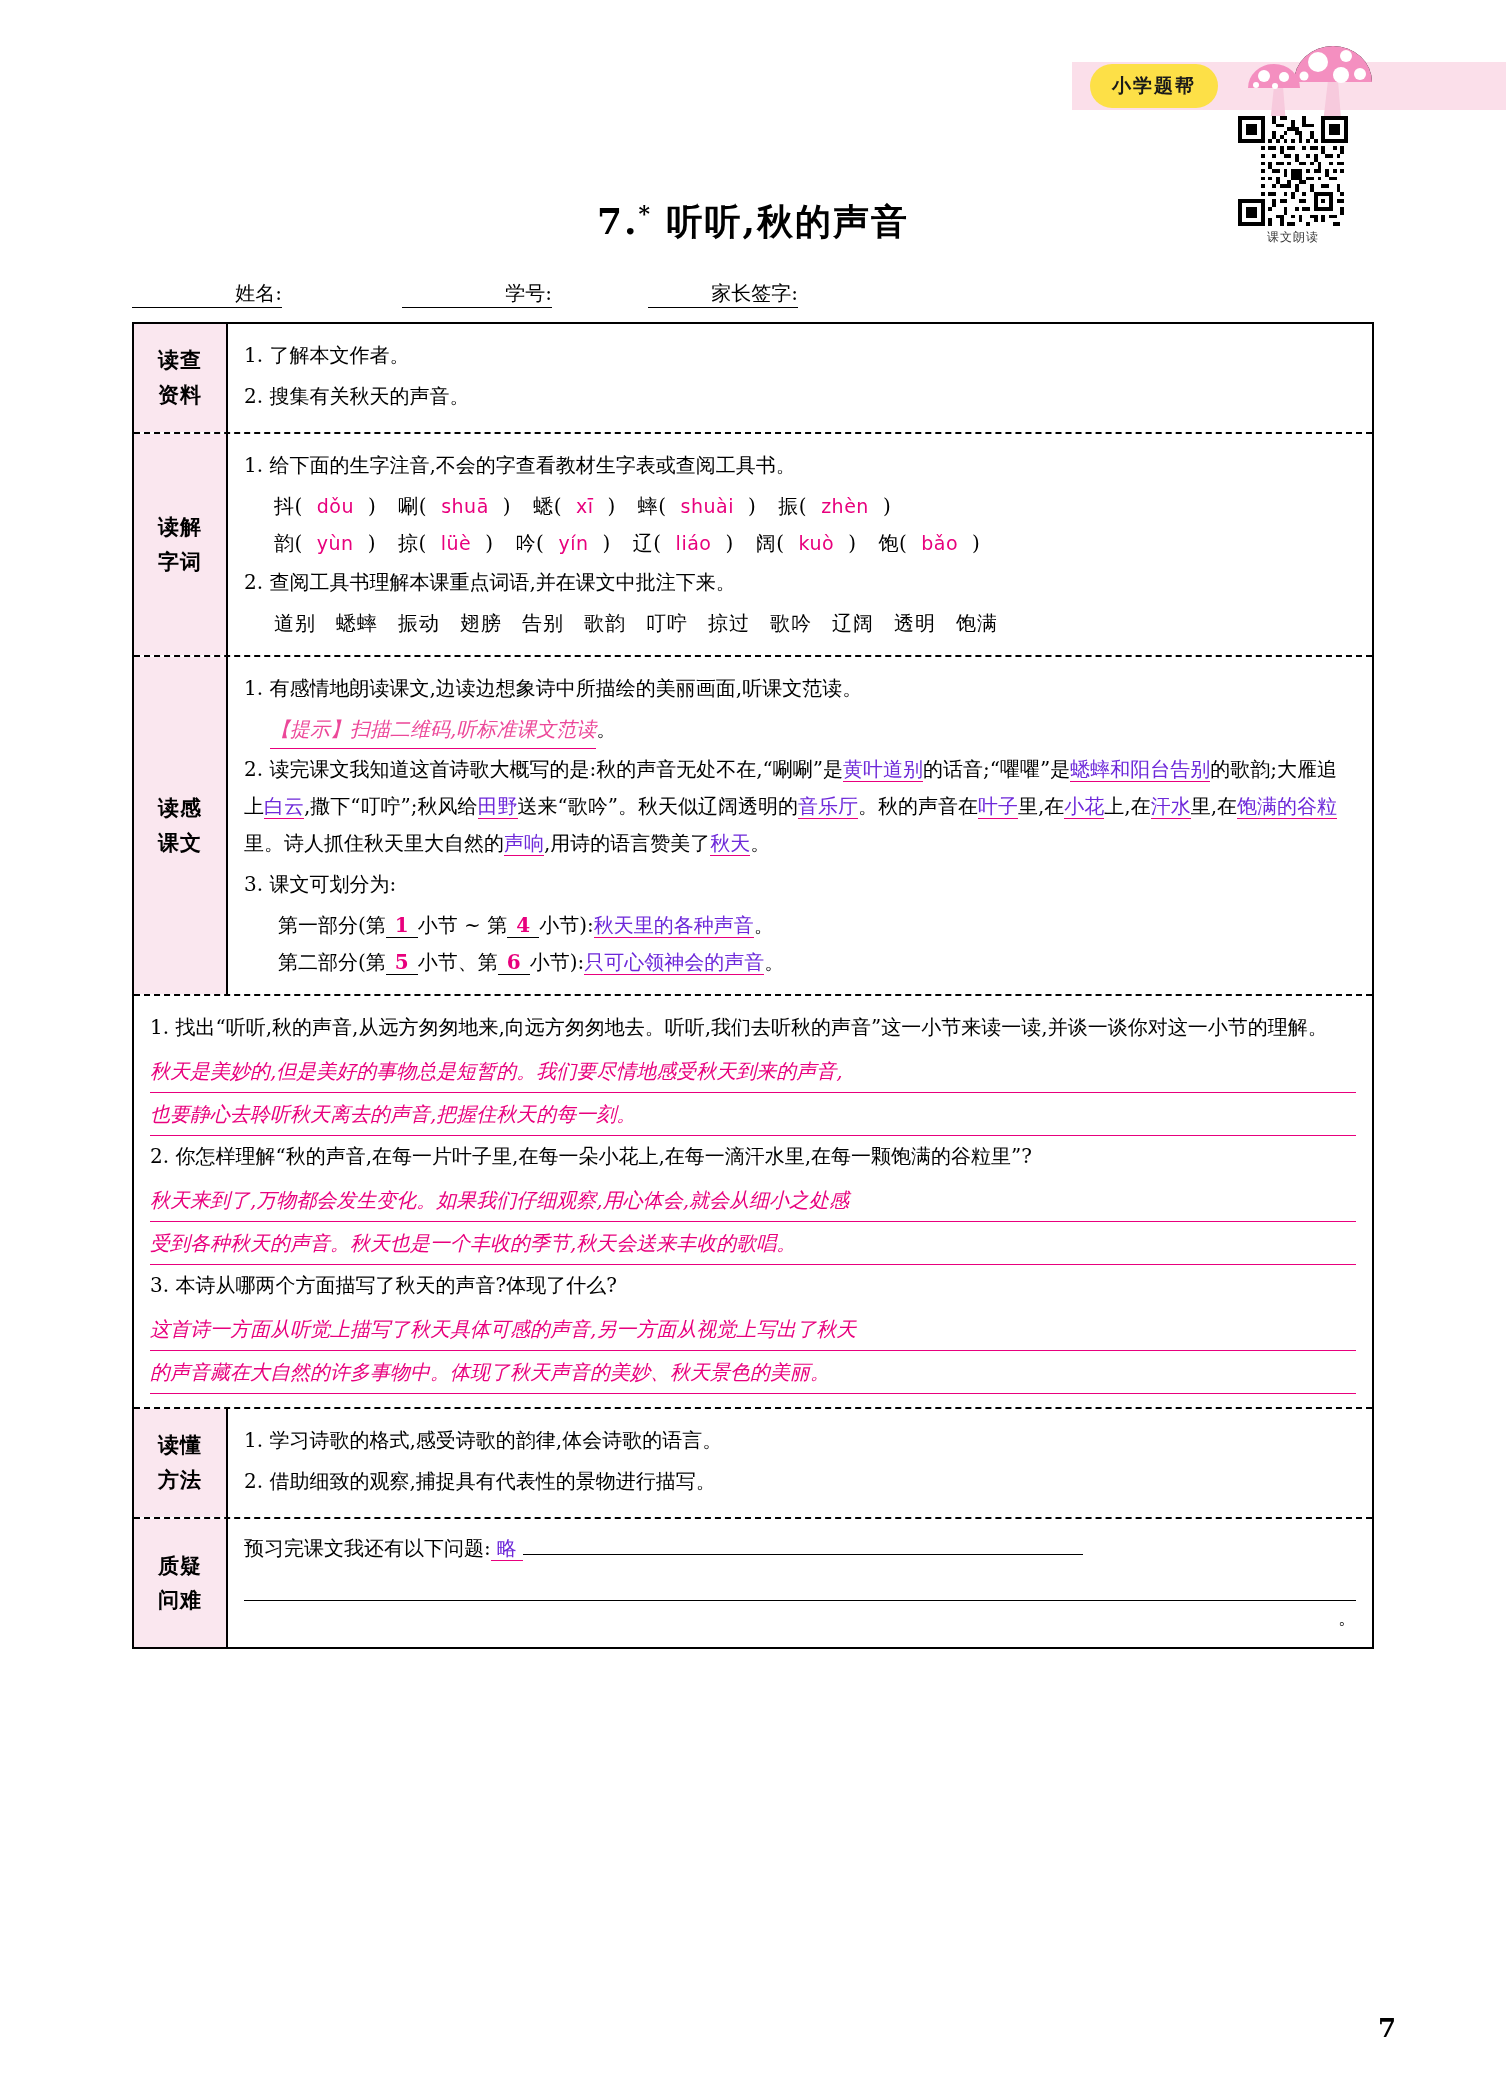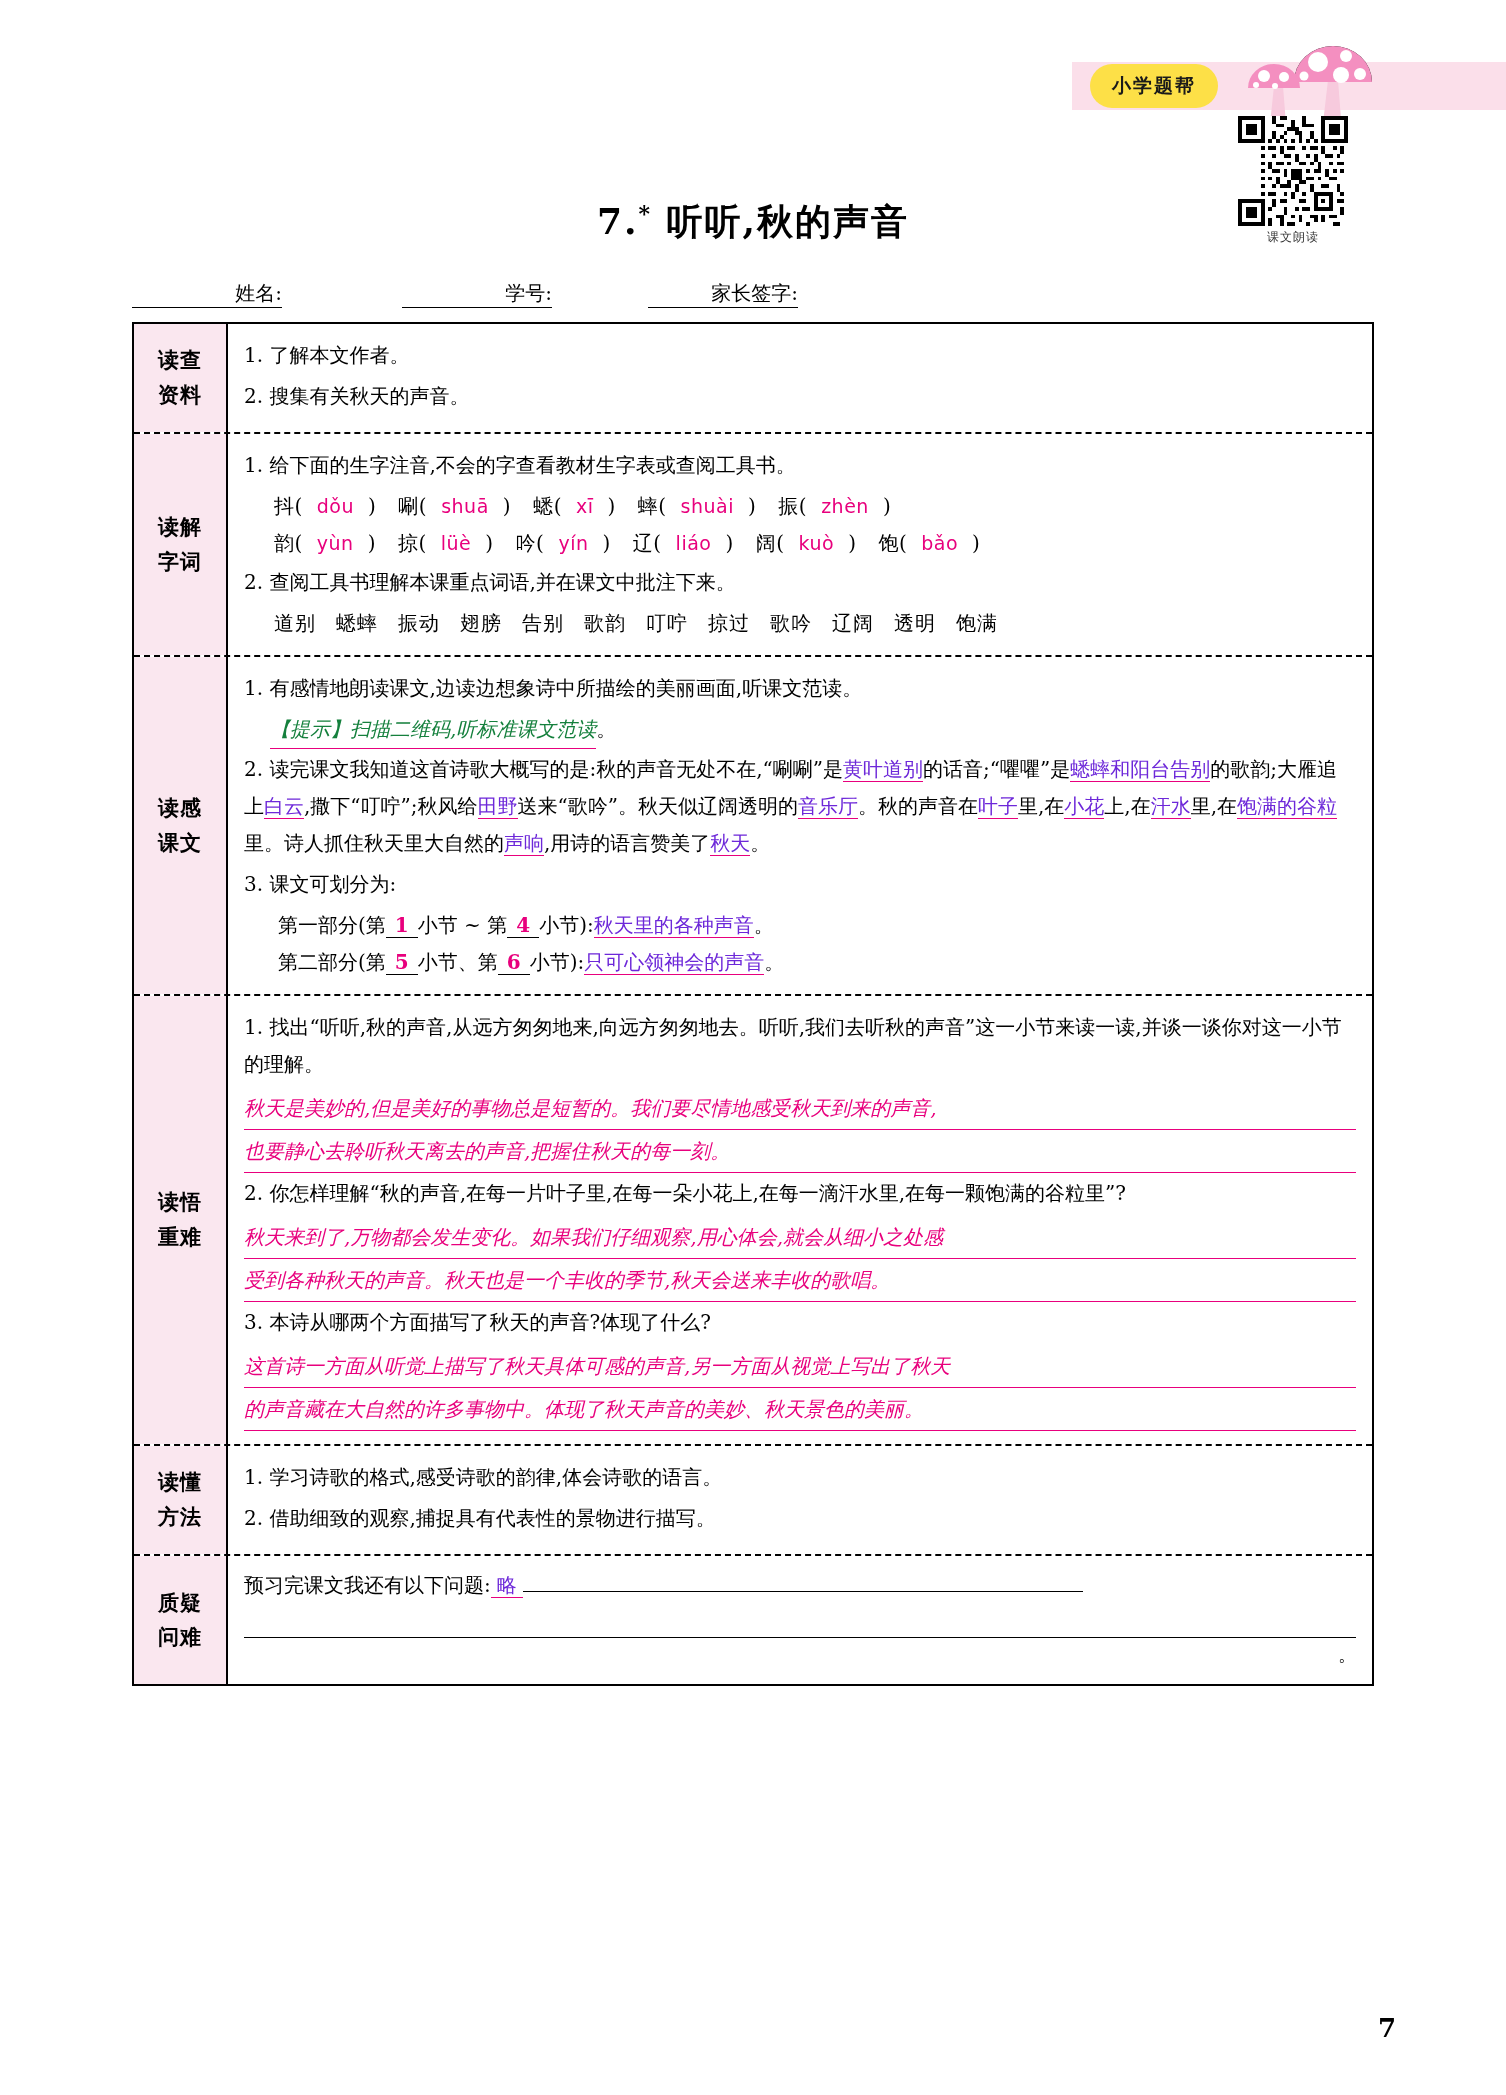--- a/index.html
+++ b/index.html
@@ -106,21 +106,21 @@
   }
   .ansblock{
     color:#e8007d;
     font-style:italic;
     border-bottom:1.4px solid #e8007d;
     display:block;
     line-height:2.1;
     font-family:"DejaVu Serif","Liberation Serif",serif;
   }
   .hint{
-    color:#15803d;
+    color:#ec4899;
     font-style:italic;
     border-bottom:1.4px solid #e8007d;
     display:inline-block;
   }
   .num-ans{
     color:#e8007d; font-weight:700;
     border-bottom:1.4px solid #000;
     padding:0 9px;
     font-family:"DejaVu Serif","Liberation Serif",serif;
   }
@@ -382,24 +382,20 @@
 
       <div class="item">3. 课文可划分为:</div>
 
       <div class="indent"><span>第一部分(第</span><span class="num-ans">1</span><span>小节 ~ 第</span><span class="num-ans">4</span><span>小节):</span><span class="ans">秋天里的各种声音</span><span>。</span></div>
 
       <div class="indent"><span>第二部分(第</span><span class="num-ans">5</span><span>小节、第</span><span class="num-ans">6</span><span>小节):</span><span class="ans">只可心领神会的声音</span><span>。</span></div>
     </div>
   </div>
 
   <div class="row">
-    <div class="row-label">
-      <span>读悟</span>
-      <span>重难</span>
-    </div>
     <div class="row-body">
       <div class="item">1. 找出“听听,秋的声音,从远方匆匆地来,向远方匆匆地去。听听,我们去听秋的声音”这一小节来读一读,并谈一谈你对这一小节的理解。</div>
       <div>
         <span class="ansblock">秋天是美妙的,但是美好的事物总是短暂的。我们要尽情地感受秋天到来的声音,</span>
         <span class="ansblock">也要静心去聆听秋天离去的声音,把握住秋天的每一刻。</span>
       </div>
       <div class="item">2. 你怎样理解“秋的声音,在每一片叶子里,在每一朵小花上,在每一滴汗水里,在每一颗饱满的谷粒里”?</div>
       <div>
         <span class="ansblock">秋天来到了,万物都会发生变化。如果我们仔细观察,用心体会,就会从细小之处感</span>
         <span class="ansblock">受到各种秋天的声音。秋天也是一个丰收的季节,秋天会送来丰收的歌唱。</span>

